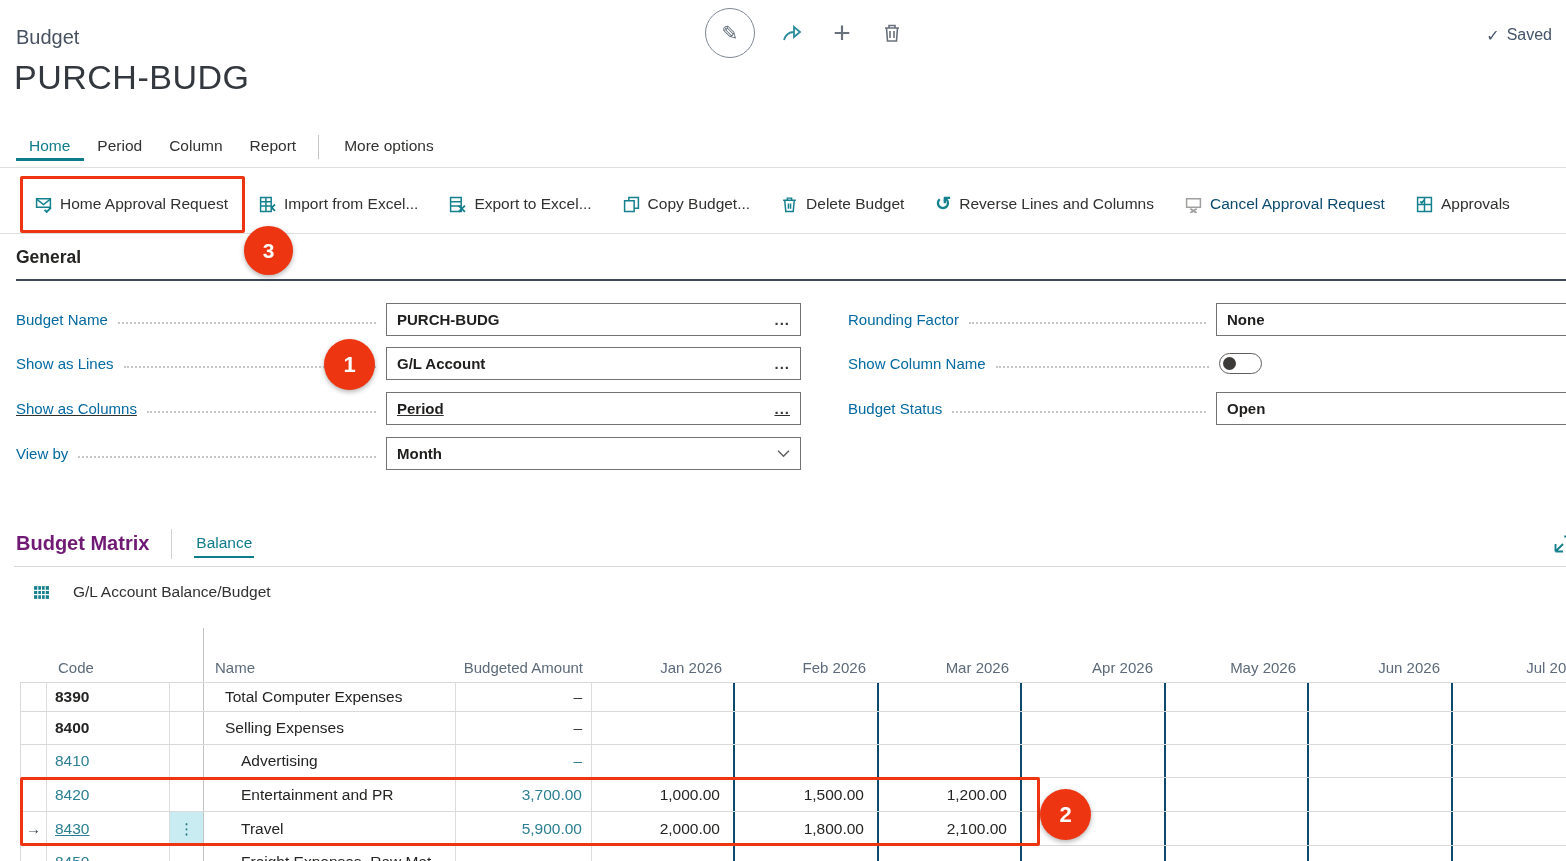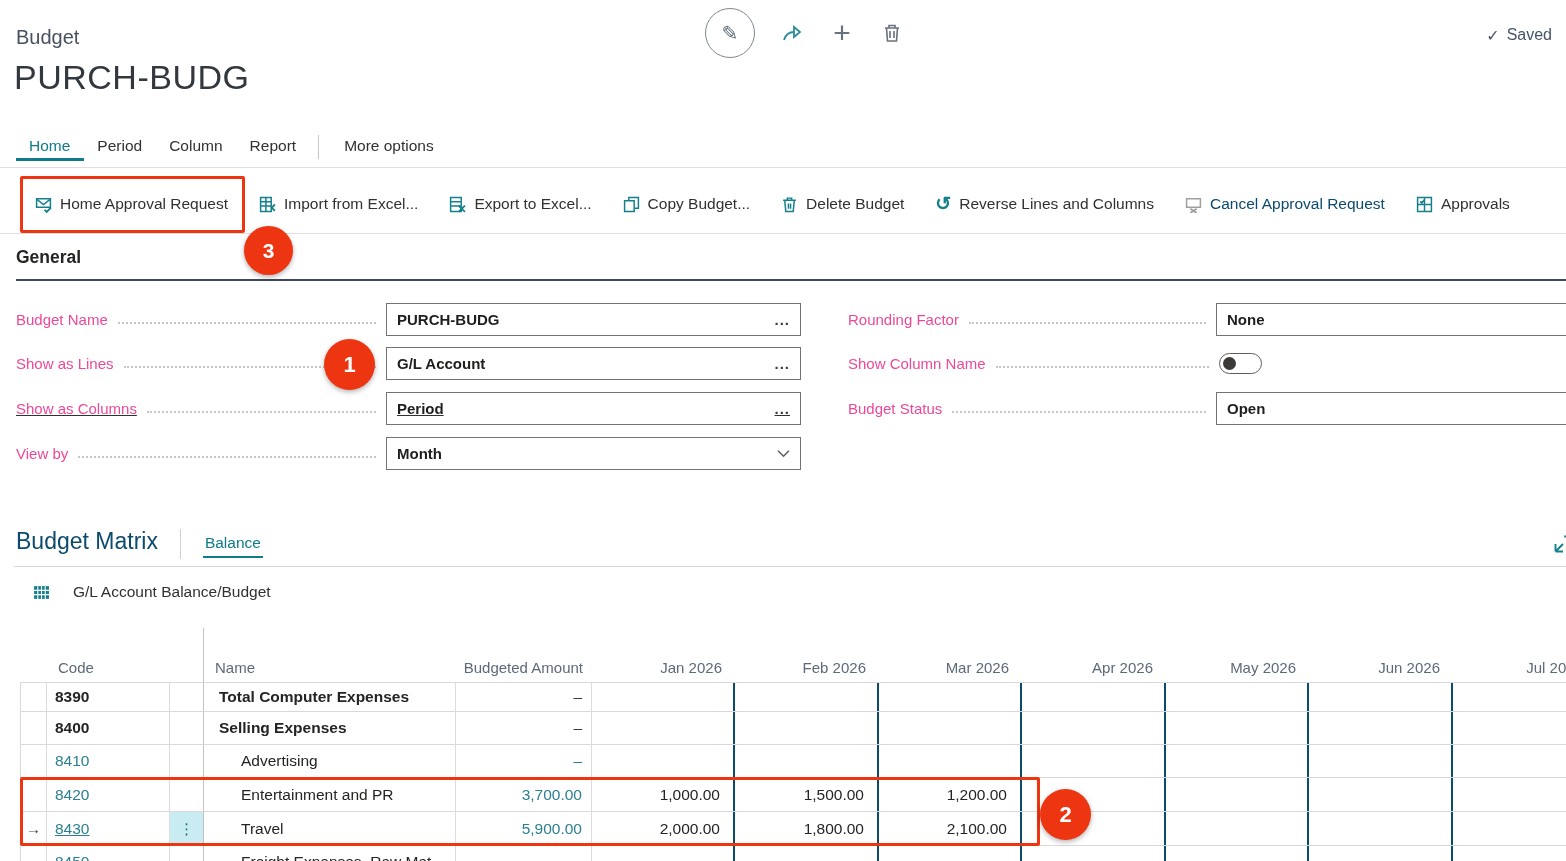--- a/index.html
+++ b/index.html
@@ -30,32 +30,32 @@
   .tb-item svg { stroke:#15808d; fill:none; stroke-width:1.4; }
   .tb-item .undo { color:#15808d; font-size:19px; font-weight:bold; line-height:14px; }
   .tb-item.disabled { color:#0c4a6e; cursor:default; }
   .tb-item.disabled svg { stroke:#a19f9d; }
   .hr-toolbar { left:0; right:0; top:233px; height:1px; background:#e1dfdd; }
 
   
   .sec-head { left:16px; top:247px; font-size:17.5px; font-weight:bold; color:#252423; }
   .sec-head-line { left:16px; right:0; top:279px; height:2px; background:#3e4a59; }
   .frow { position:absolute; height:33px; display:flex; align-items:center; }
-  .frow .lbl { font-size:15px; color:#ec4899; white-space:nowrap; }
+  .frow .lbl { font-size:15px; color:#0369a1; white-space:nowrap; }
   .frow .dots { flex:1; border-bottom:2px dotted #c8c6c4; margin:0 10px; height:1px; transform:translateY(3px); }
   .fbox { border:1px solid #737373; height:33px; display:flex; align-items:center;
     padding:0 10px; font-size:15px; font-weight:bold; color:#1f1e1d; background:#fff; }
   .fbox .val { flex:1; }
   .fbox .assist { color:#3b3a39; letter-spacing:1px; font-weight:bold; cursor:pointer; }
   .toggle { width:43px; height:21px; border:1px solid #605e5c; border-radius:11px; position:relative; cursor:pointer; background:#fff; }
   .toggle .knob { position:absolute; left:3px; top:3px; width:13px; height:13px; border-radius:50%; background:#3b3a39; }
 
   
   .bm-head { left:16px; top:530px; display:flex; align-items:flex-end; height:28px; }
-  .bm-title { font-size:23px; font-weight:normal; color:#0c4a6e; padding-bottom:3px; }
+  .bm-title { font-size:20px; font-weight:bold; color:#701a75; padding-bottom:3px; }
   .bm-sep { width:1px; height:30px; background:#d0d0d0; margin:0 22px; align-self:center; }
   .bm-tab { font-size:15.5px; color:#0e7c8a; border-bottom:2px solid #0e7c8a; padding:0 2px 4px 2px; cursor:pointer; }
   .bm-corner { left:1553px; top:534px; color:#15808d; cursor:pointer; }
   .hr-bm { left:14px; right:0; top:566px; height:1px; background:#d8d8d8; }
   .bm-action { left:33px; top:583px; display:flex; align-items:center; gap:23px;
     font-size:15.5px; color:#323130; cursor:pointer; }
 
   
   .freeze-divider { left:203px; top:628px; width:1px; height:233px; background:#c2c2c2; }
   .mtable { left:20px; top:645px; width:1576px; }
@@ -71,21 +71,21 @@
   .trow.first { height:30px; border-top:1px solid #d9d9d9; }
   .trow.taller { height:34px; }
   .c { height:100%; display:flex; align-items:center; }
   .c.gutter { border-left:1px solid #d9d9d9; border-right:1px solid #dcdcdc; justify-content:center; color:#3b4652; font-size:15px; }
   .c.code { border-right:1px solid #dcdcdc; padding-left:8px; color:#2b7f91; cursor:pointer; }
   .c.menu { justify-content:center; }
   .c.name { border-right:1px solid #dcdcdc; padding-left:38px; color:#252423; }
   .c.amt { border-right:1px solid #dcdcdc; justify-content:flex-end; padding-right:9px; color:#2b7f91; }
   .c.m { border-right:2px solid #0c4a6e; justify-content:flex-end; padding-right:13px; color:#252423; }
   .trow.bold .code { color:#252423; font-weight:bold; cursor:default; }
-  .trow.bold .name { font-weight:bold; padding-left:16px; }
+  .trow.bold .name { font-weight:normal; padding-left:22px; }
   .trow.bold .amt { color:#3b3a39; }
   .trow.selected .code { text-decoration:underline; }
   .trow.selected .menu { background:#c9ecf2; color:#1a6e7e; font-size:15px; letter-spacing:0; cursor:pointer; }
 
   
   .ann-box { border:3px solid #ee3512; border-radius:2px; z-index:6; pointer-events:none; }
   .ann-badge { background:#ee3512; border-radius:50%; color:#fff; font-weight:bold;
     display:flex; align-items:center; justify-content:center; z-index:7;
     box-shadow:0 2px 5px rgba(0,0,0,.3); pointer-events:none; }
   #box3 { left:20px; top:176px; width:225px; height:57px; }

